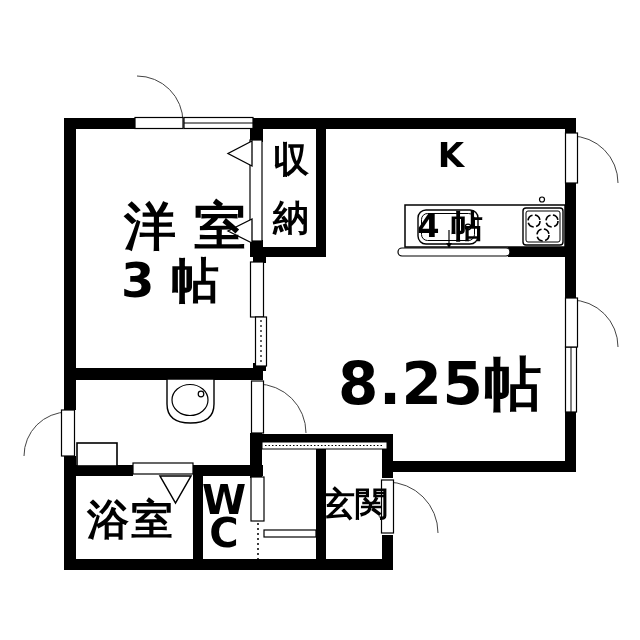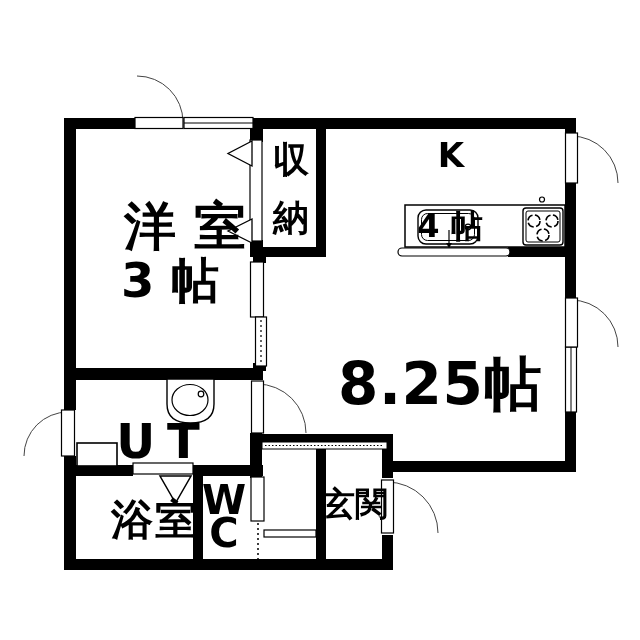--- a/index.html
+++ b/index.html
@@ -15,21 +15,21 @@
   }
   .lbl-western-name{left:157px;top:226px;font-size:52px;margin-left:28px;}
   .lbl-western-size{left:170px;top:280px;font-size:48px;}
   .lbl-closet-top{left:291px;top:160px;font-size:36px;}
   .lbl-closet-bottom{left:291px;top:218px;font-size:36px;}
   .lbl-kitchen-name{left:451px;top:155px;font-size:34px;}
   .lbl-kitchen-size{left:450px;top:186px;font-size:32px;margin-top:40px;}
   .lbl-ld-name{left:432px;top:321px;font-size:52px;letter-spacing:0.55em;}
   .lbl-ld-size{left:440px;top:384px;font-size:58px;letter-spacing:0.01em;text-align:center;}
   .lbl-ut{left:164px;top:441px;font-size:48px;letter-spacing:0.25em;}
-  .lbl-bath{left:131px;top:520px;font-size:42px;letter-spacing:0.05em;margin-left:24px;}
+  .lbl-bath{left:131px;top:520px;font-size:42px;letter-spacing:0.05em;}
   .lbl-wc-top{left:224px;top:500px;font-size:40px;}
   .lbl-wc-bottom{left:224px;top:533px;font-size:40px;}
   .lbl-entrance{left:355px;top:503px;font-size:33px;}
 </style>
 </head>
 <body>
 
 <div id="plan">
   <svg width="640" height="640" viewBox="0 0 640 640">
 
@@ -172,20 +172,19 @@
   <div class="lbl lbl-western-size">3 帖</div>
 
   <div class="lbl lbl-closet-top">収</div>
   <div class="lbl lbl-closet-bottom">納</div>
 
   <div class="lbl lbl-kitchen-name">K</div>
   <div class="lbl lbl-kitchen-size">4 帖</div>
 
   <div class="lbl lbl-ld-size">8.25帖</div>
 
-  <div class="lbl lbl-ut">UT</div>
   <div class="lbl lbl-bath">浴室</div>
 
   <div class="lbl lbl-wc-top">W</div>
   <div class="lbl lbl-wc-bottom">C</div>
 
   <div class="lbl lbl-entrance">玄関</div>
 </div>
 
 </body></html>

